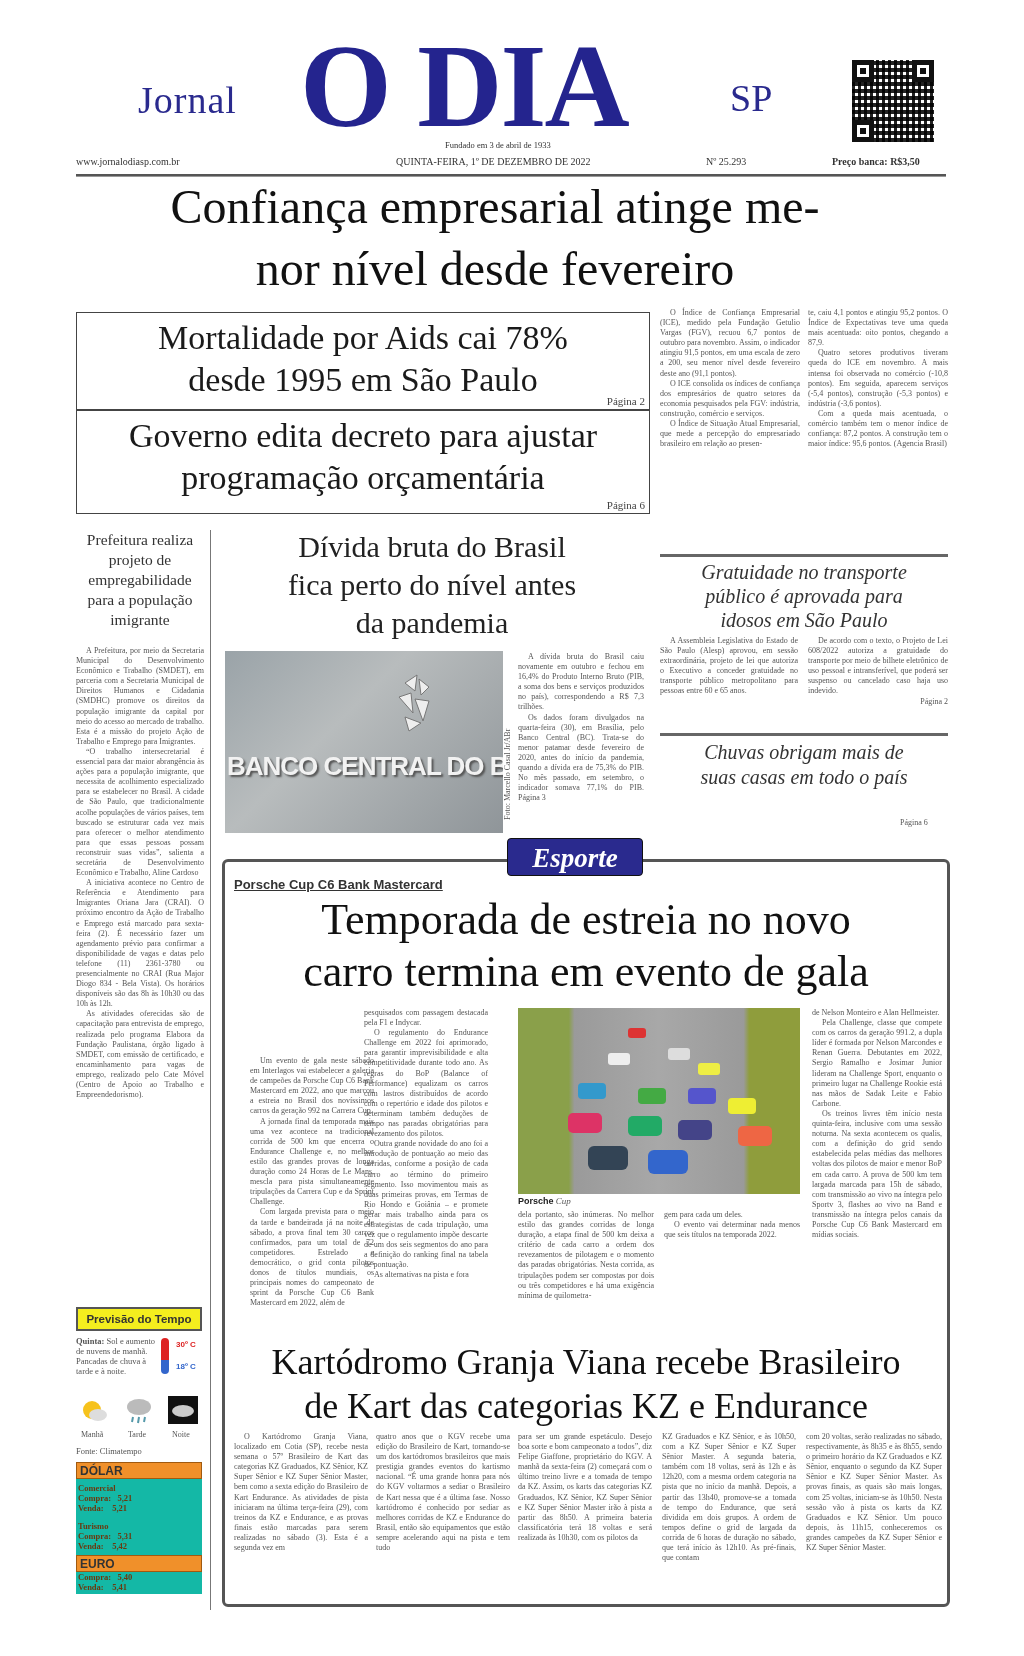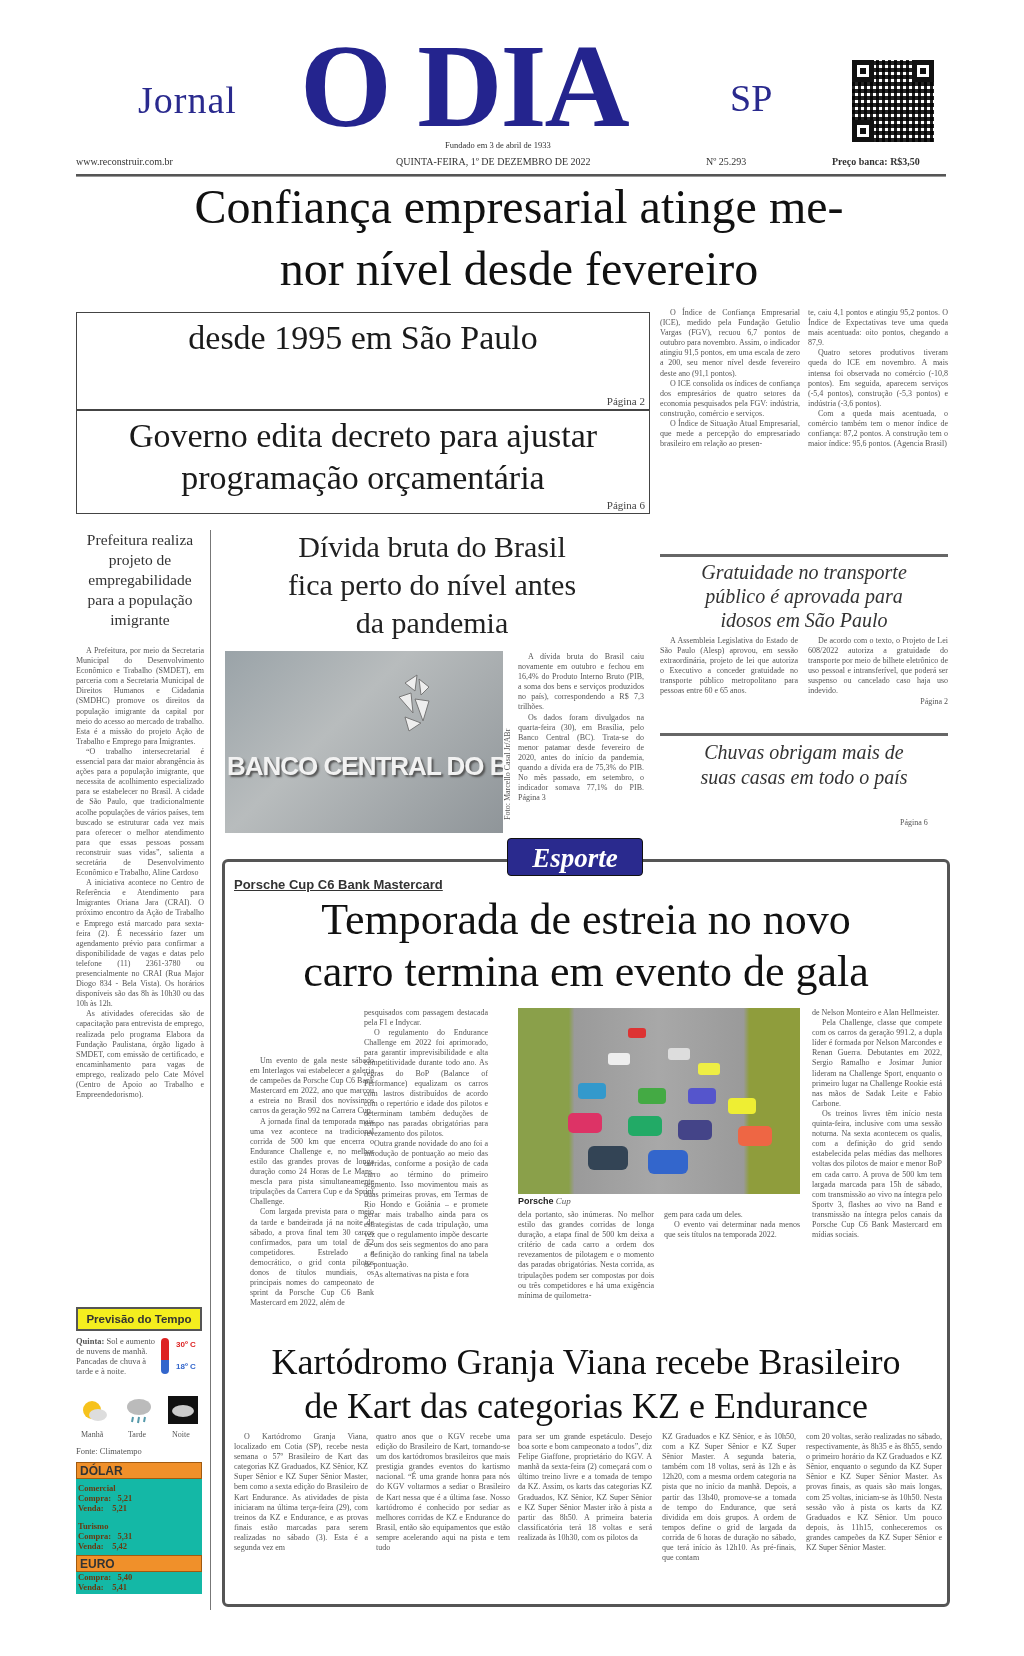--- a/index.html
+++ b/index.html
@@ -15,21 +15,21 @@
   .qr { left: 852px; top: 60px; width: 82px; height: 82px; background:
      repeating-linear-gradient(90deg, #222 0 3px, #fff 3px 6px),
      repeating-linear-gradient(0deg, #222 0 4px, #fff 4px 7px);
      background-blend-mode: multiply; }
   .qr .f { position: absolute; width: 22px; height: 22px; border: 5px solid #111; background: #fff; }
   .qr .f::after { content: ""; position: absolute; left: 3px; top: 3px; width: 6px; height: 6px; background: #111; }
   .meta-row { left: 76px; top: 156px; width: 870px; height: 16px; font-size: 10px; color: #333; }
   .meta-row span { position: absolute; top: 0; }
   .rule-top { left: 76px; top: 174px; width: 870px; height: 3px; border-top: 2px solid #555; border-bottom: 1px solid #999; }
 
-  .headline { left: 84px; top: 176px; width: 870px; text-align: center; font-size: 48px; line-height: 62px; color: #111; }
+  .headline { left: 60px; top: 176px; width: 870px; text-align: center; font-size: 48px; line-height: 62px; color: #111; }
 
   .box { border: 1px solid #444; }
   .box-title { text-align: center; color: #1a1a1a; }
   .pg { font-size: 11px; color: #444; position: absolute; }
 
   .col-text { font-size: 8px; line-height: 10.1px; color: #555; text-align: justify; hyphens: auto; }
   .col-text p { text-indent: 10px; }
 
   .hr { height: 3px; background: #666; }
 
@@ -51,34 +51,35 @@
 <div class="abs mast-jornal">Jornal</div>
 <div class="abs mast-logo">O DIA</div>
 <div class="abs mast-sp">SP</div>
 <div class="abs mast-founded">Fundado em 3 de abril de 1933</div>
 <div class="abs qr">
   <span class="f" style="left:0;top:0;"></span>
   <span class="f" style="right:0;top:0;"></span>
   <span class="f" style="left:0;bottom:0;"></span>
 </div>
 <div class="abs meta-row">
-  <span style="left:0;">www.reconstruir.com.br</span>
+  <span style="left:0;">www.jornalodiasp.com.br</span>
   <span style="left:320px;">QUINTA-FEIRA, 1º DE DEZEMBRO DE 2022</span>
   <span style="left:630px;">Nº 25.293</span>
   <span style="left:756px;font-weight:bold;">Preço banca: R$3,50</span>
 </div>
 <div class="abs rule-top"></div>
 
 <div class="abs headline">
   <div>Confiança empresarial atinge me-</div>
   <div>nor nível desde fevereiro</div>
 </div>
 
 <div class="abs box" style="left:76px;top:312px;width:574px;height:98px;">
   <div class="box-title" style="font-size:34px;line-height:42px;margin-top:4px;">
+    <div>Mortalidade por Aids cai 78%</div>
     <div>desde 1995 em São Paulo</div>
   </div>
   <span class="pg" style="right:4px;bottom:2px;">Página 2</span>
 </div>
 <div class="abs box" style="left:76px;top:410px;width:574px;height:104px;">
   <div class="box-title" style="font-size:34px;line-height:42px;margin-top:4px;white-space:nowrap;">
     <div>Governo edita decreto para ajustar</div>
     <div>programação orçamentária</div>
   </div>
   <span class="pg" style="right:4px;bottom:2px;">Página 6</span>

